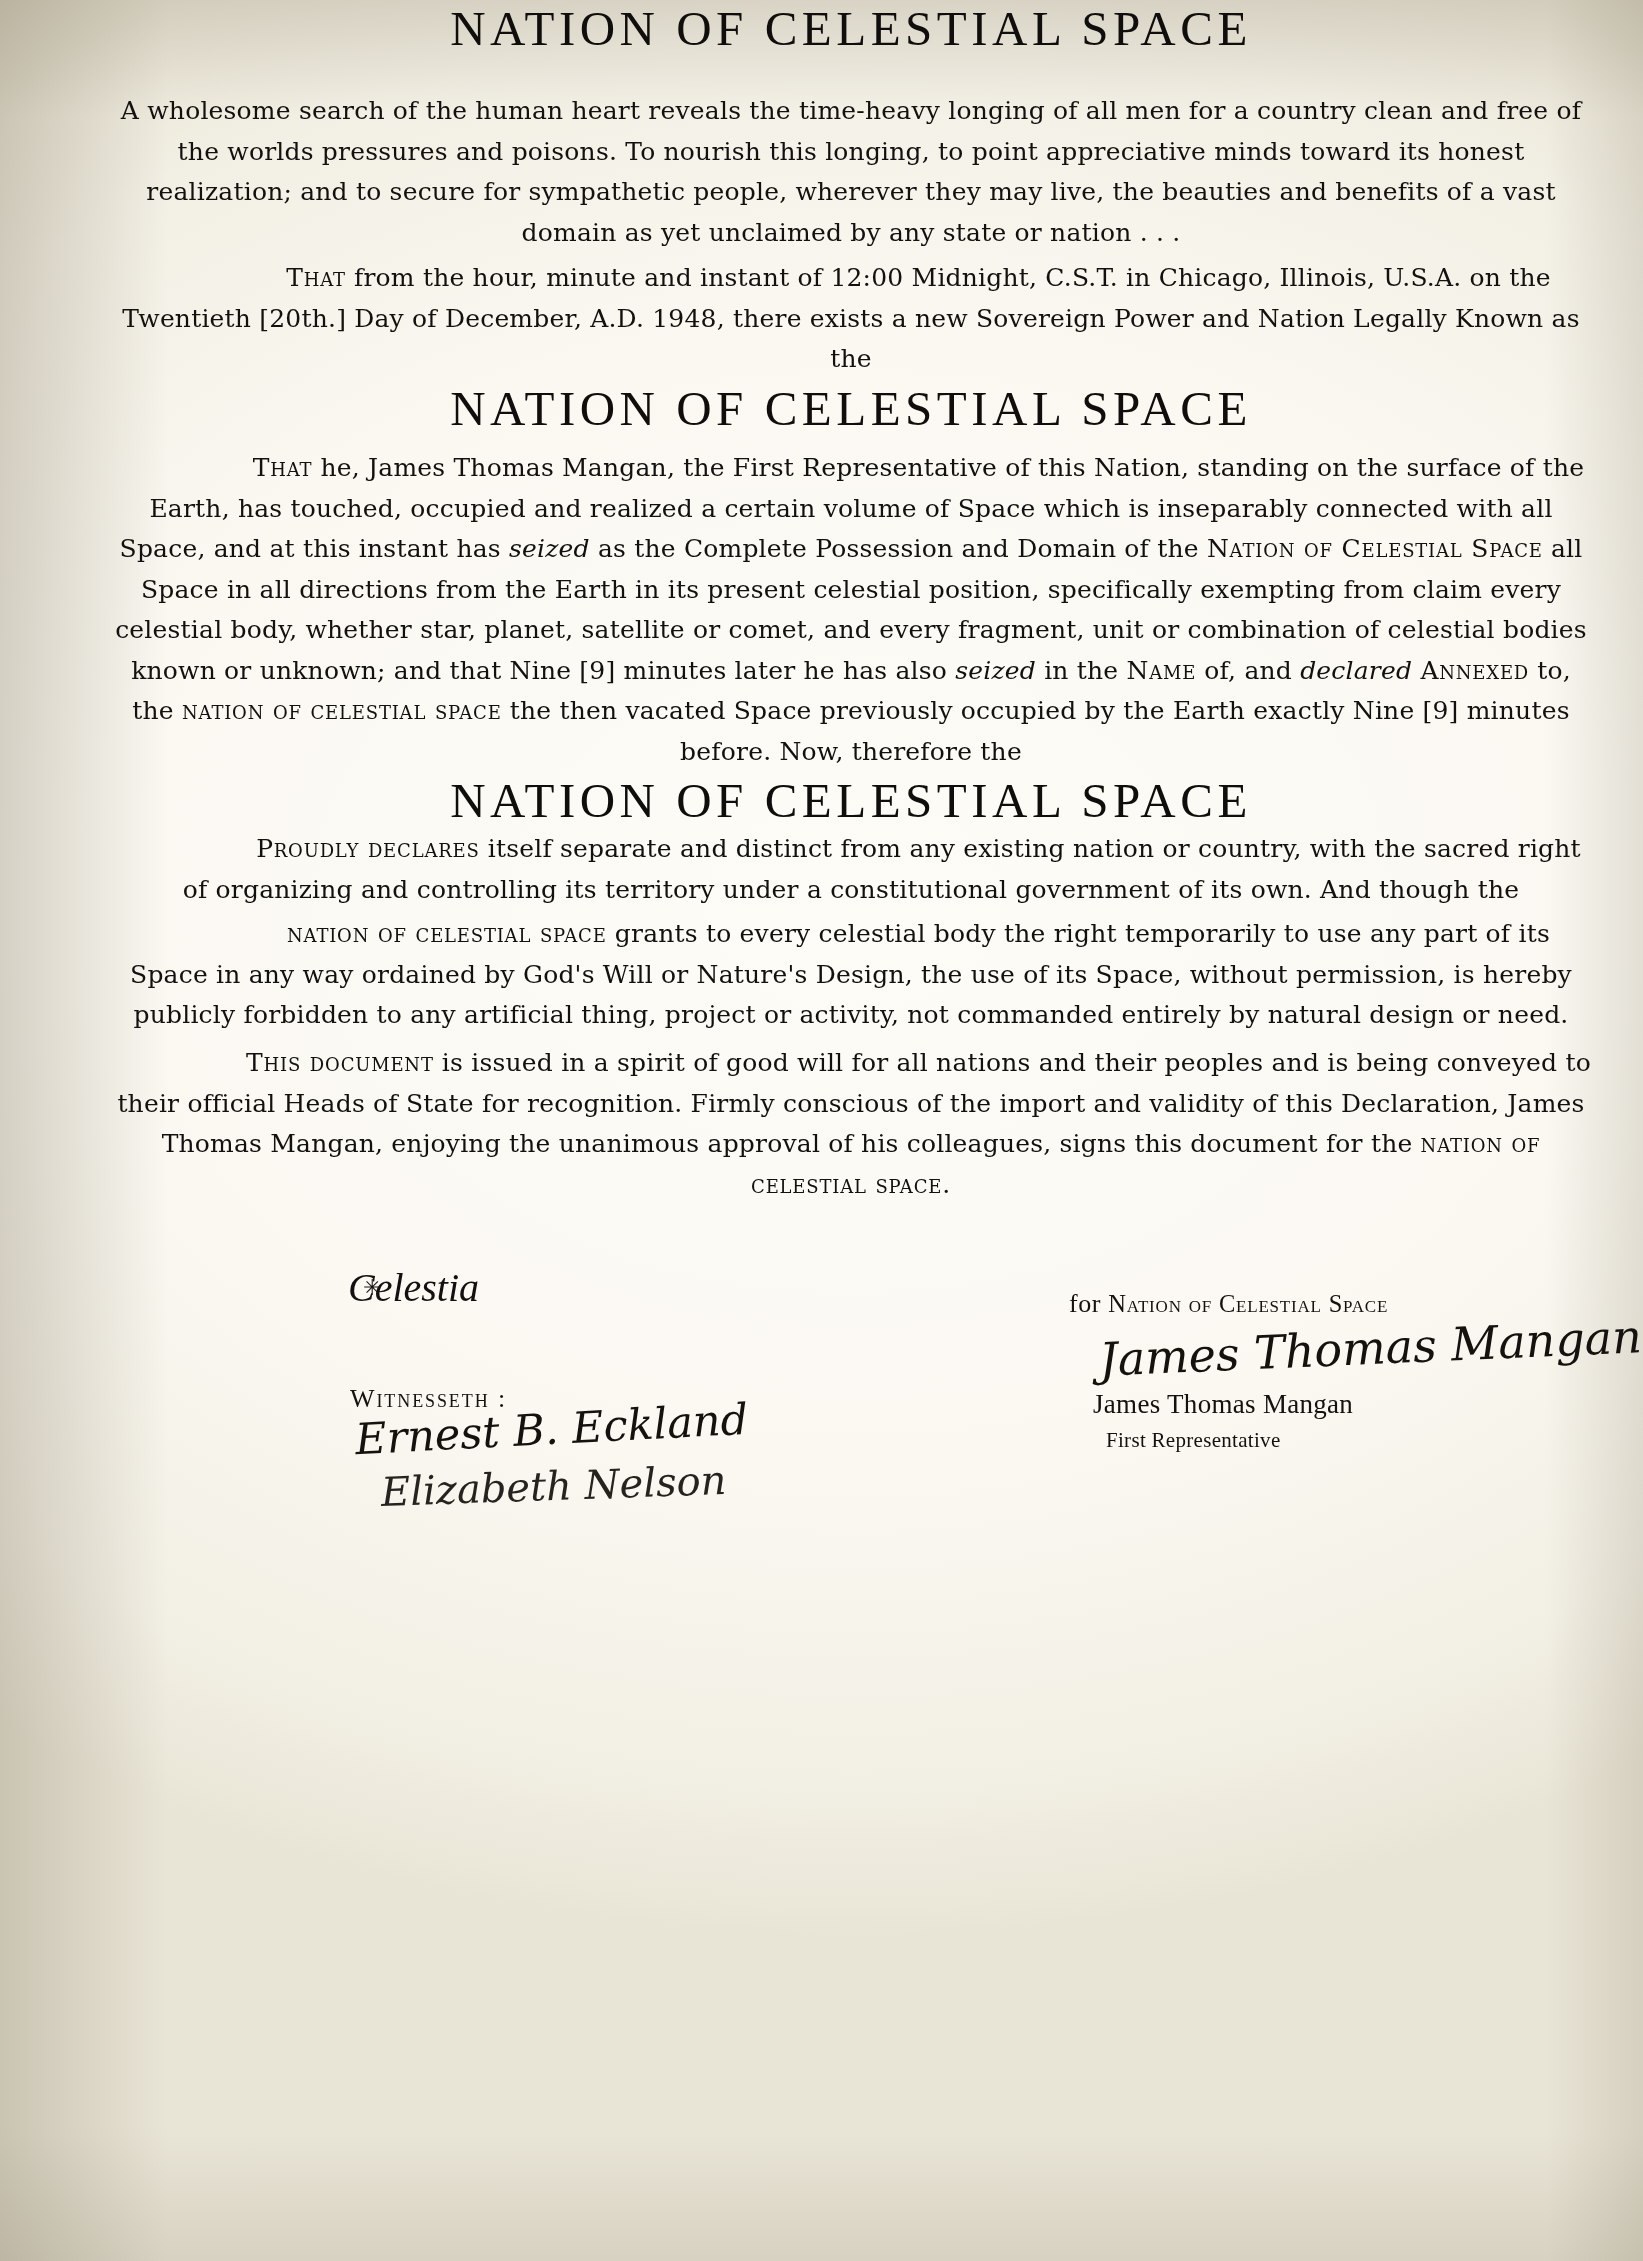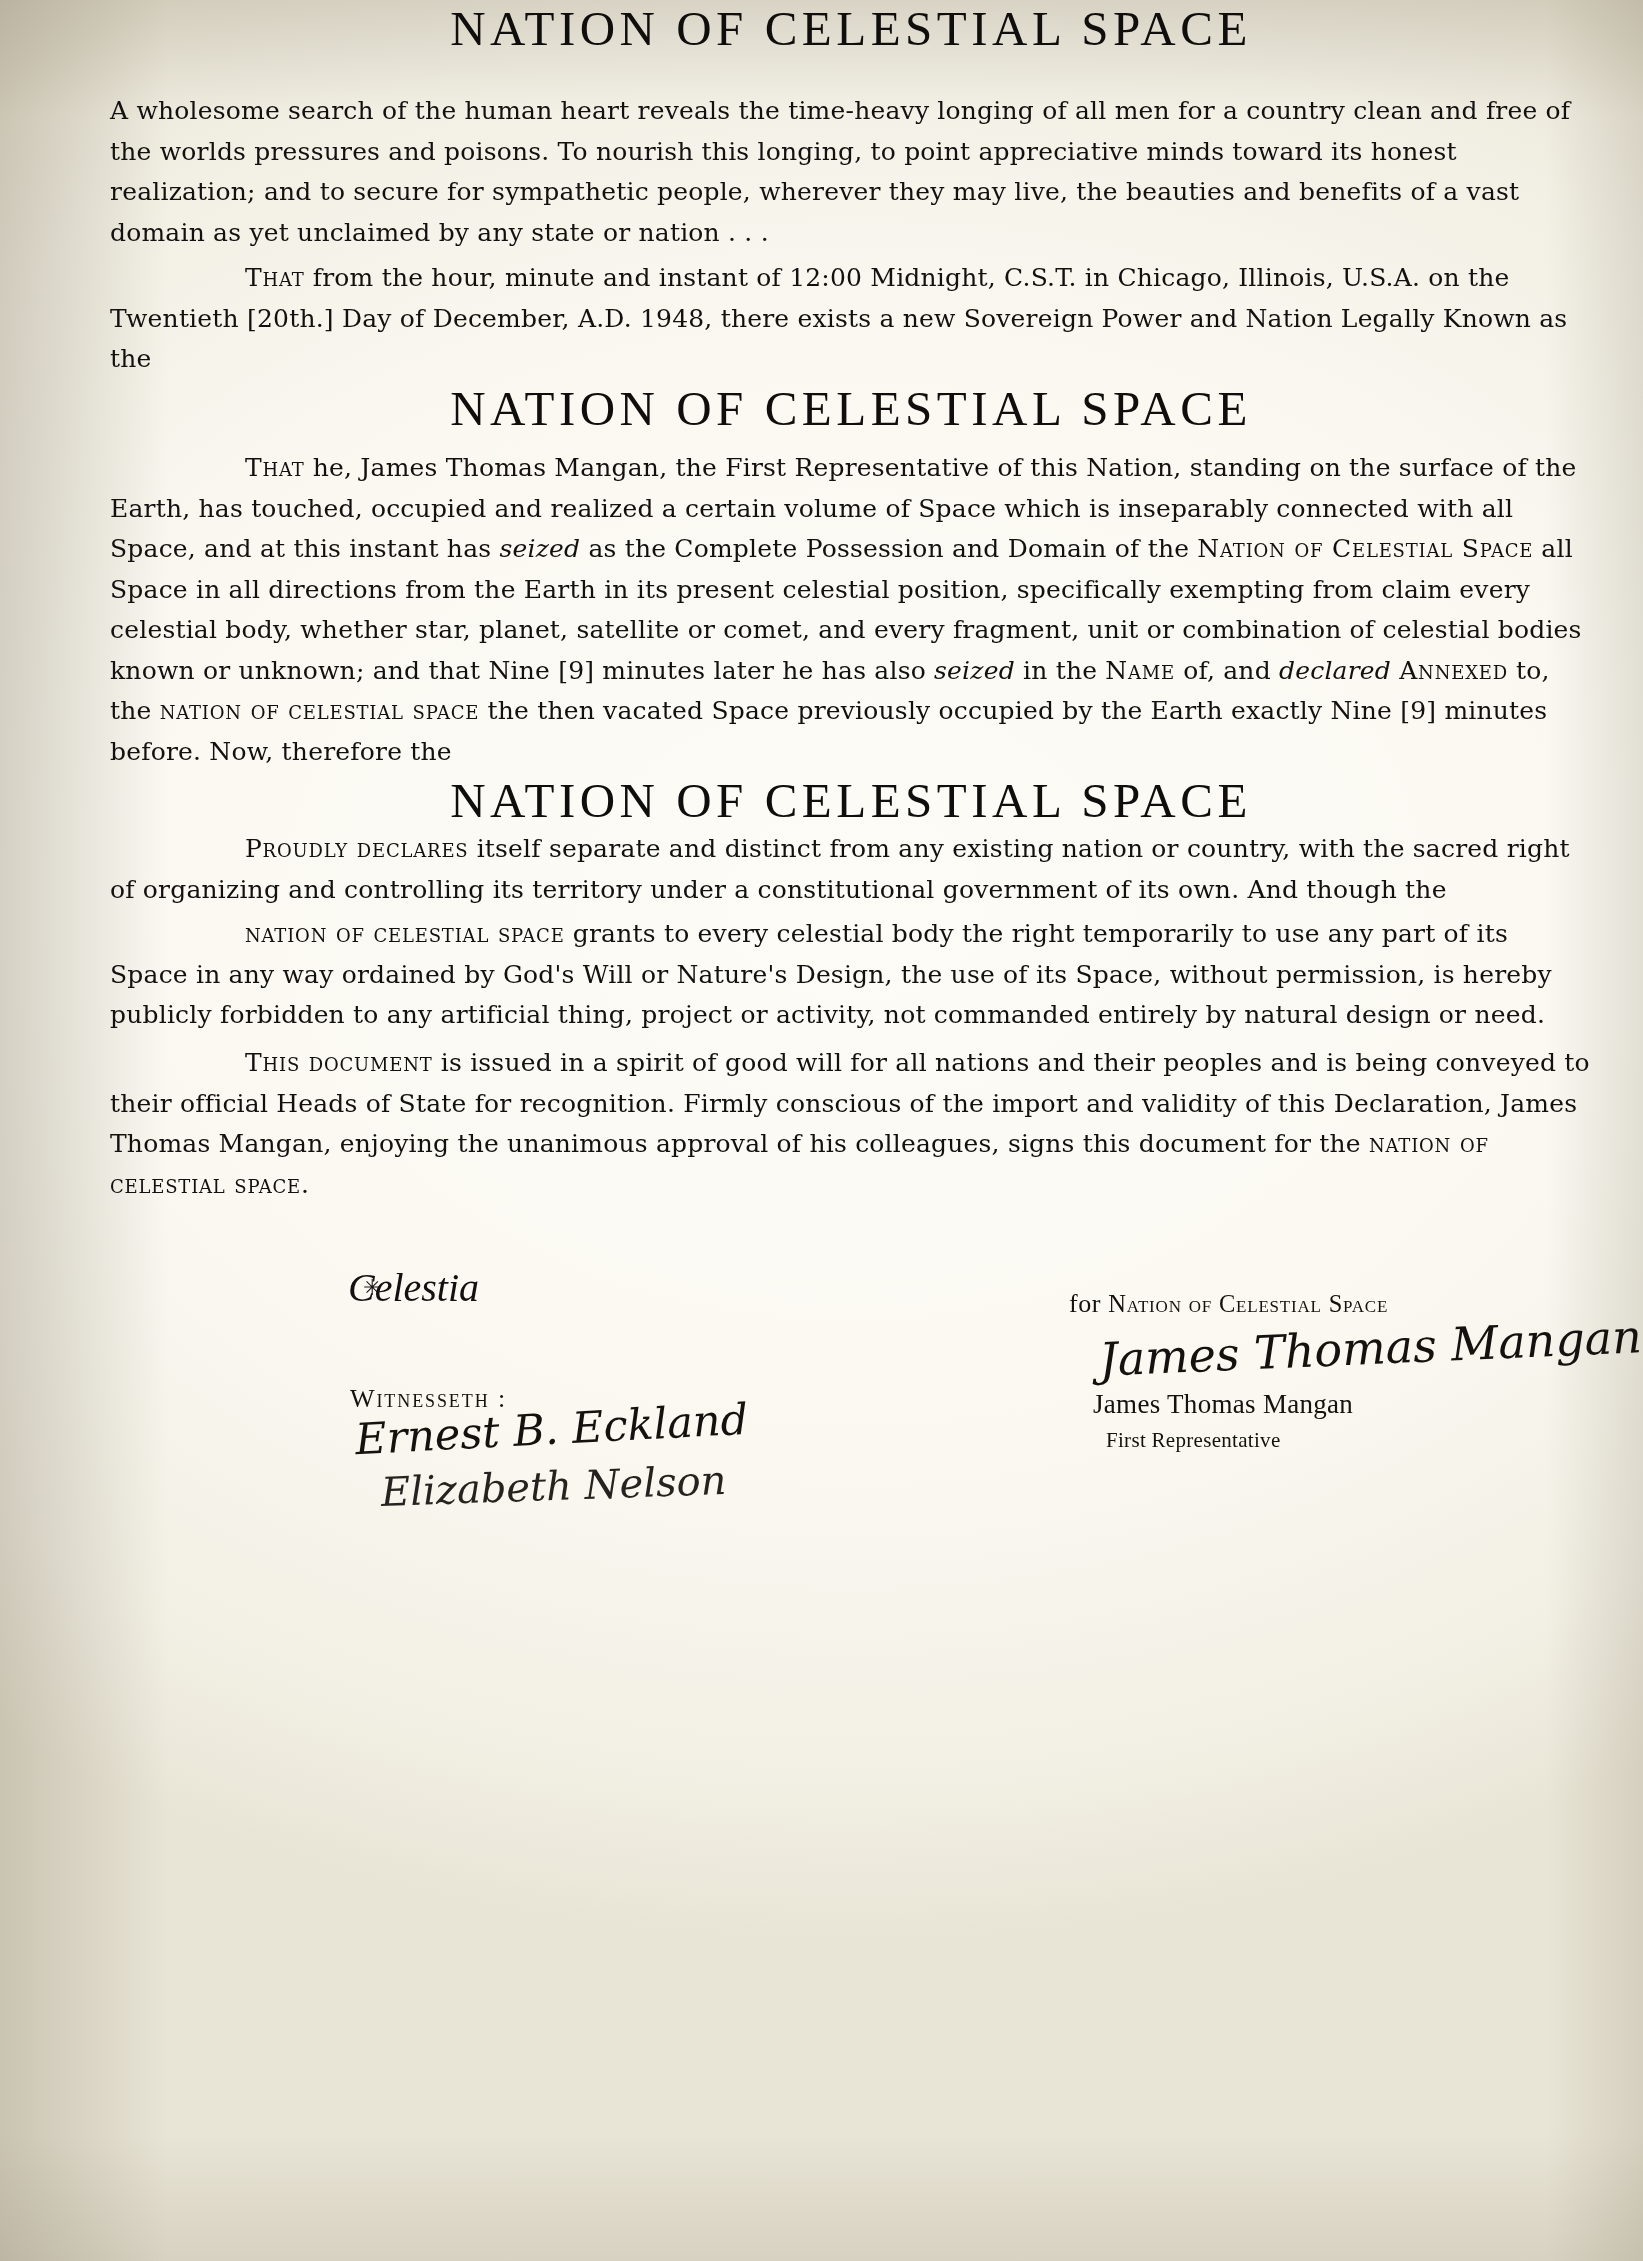--- a/index.html
+++ b/index.html
@@ -89,21 +89,21 @@
   .h-nation-1 { margin-top: -26px; }
   .h-nation-2 { margin-top: 30px; margin-left: 13px; }
   .h-nation-3 { margin-top: 45px; margin-left: 6.4px; }
 
   .body-block {
     font-family: "DejaVu Serif", serif;
     font-size: 25px;
     line-height: 1.62;
     color: #131110;
     letter-spacing: 0.2px;
-    text-align: left;
+    text-align: center;
     margin: 0;
   }
   .p1 { margin-top: 34px; }
   .p2 { margin-top: 6.4px; }
   .p3 { margin-top: 5.2px; }
   .p4 { margin-top: 11.6px; }
   .p5 { margin-top: 0; }
   .p6 { margin-top: 4px; }
   .p7 { margin-top: 7.7px; }
 

